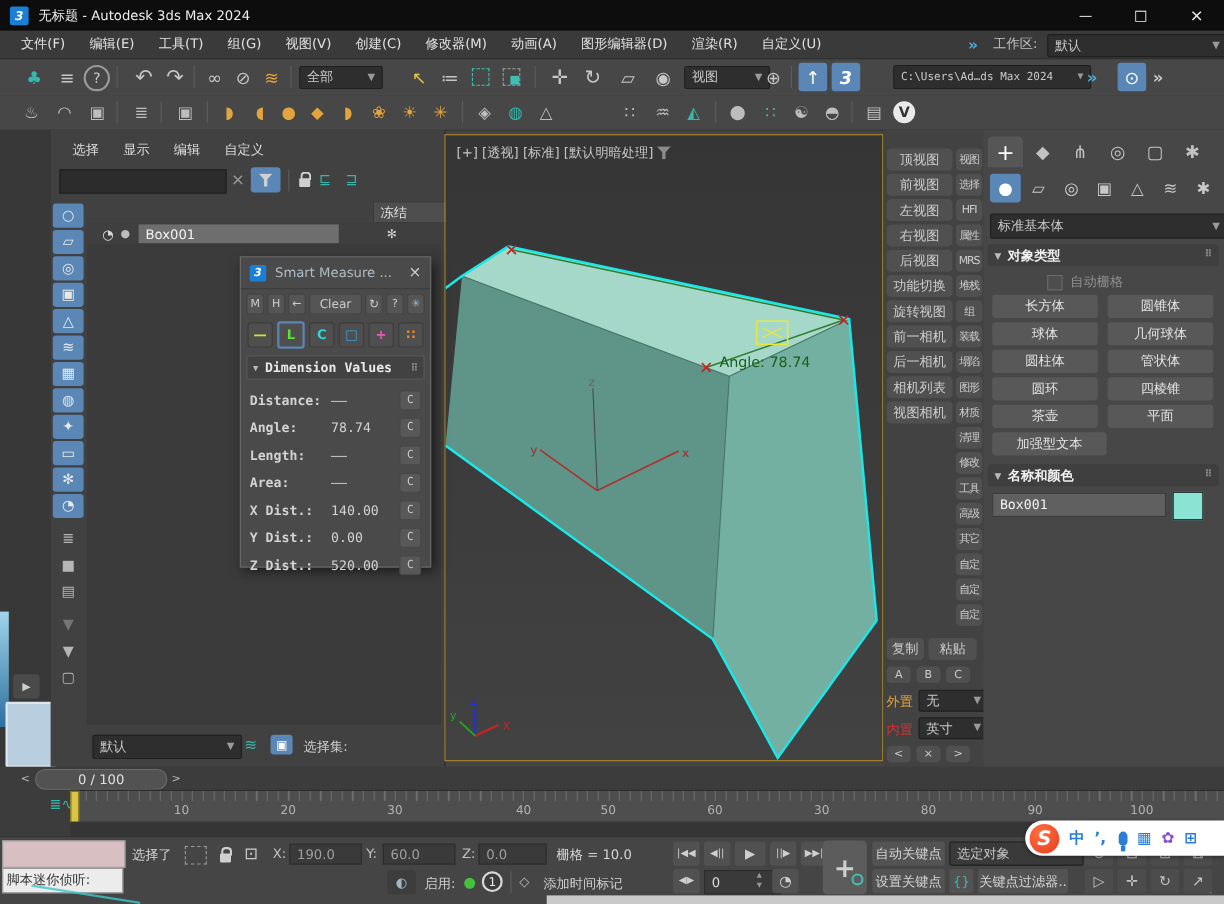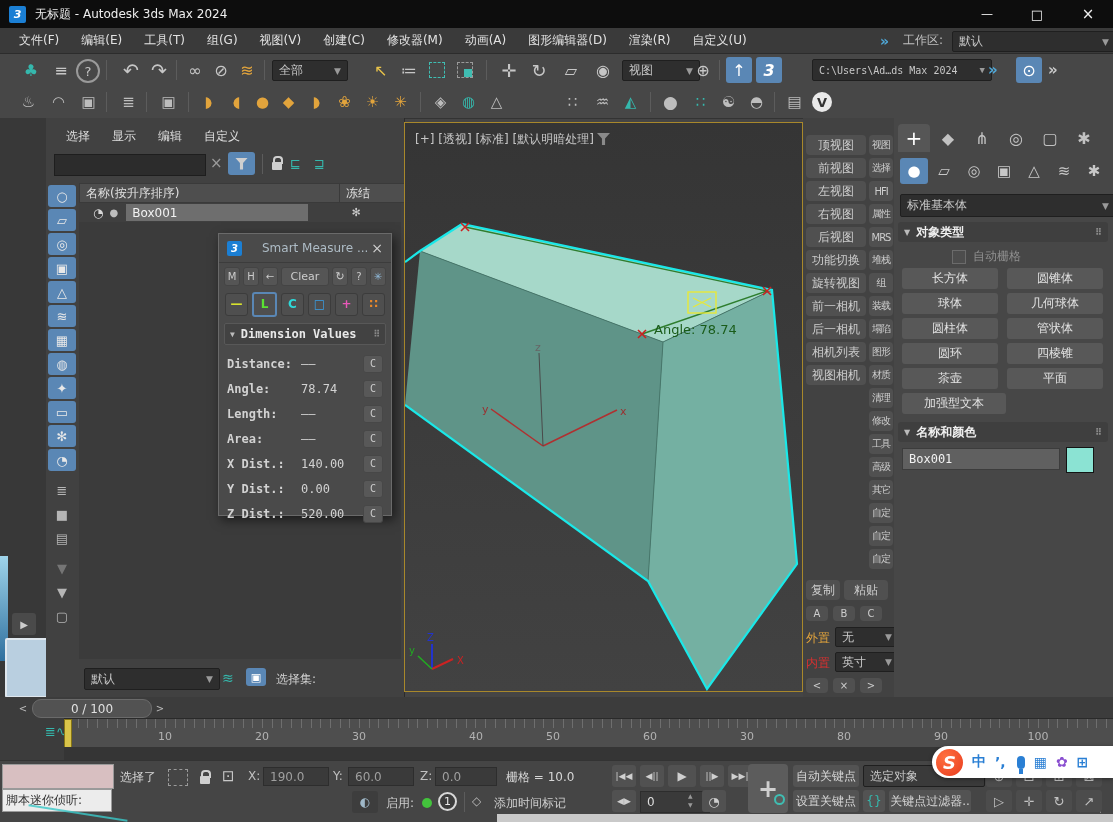--- a/index.html
+++ b/index.html
@@ -220,24 +220,20 @@
     <div class="fbtn abs ctr" style="left:182px;top:34px;width:27px;height:23px;">
         <span class="funnel"></span>
       </div>
     <span class="vd" style="left:216px;top:36px"></span>
     <div class="abs ctr" style="left:222px;top:33px;width:18px;height:24px;">
         <span class="lockb"></span>
       </div>
     <span class="abs tealc" style="left:244px;top:38px;font-size:13px;">⊑</span>
     <span class="abs tealc" style="left:268px;top:38px;font-size:13px;">⊒</span>
 
-    <div class="hdr abs flex" style="left:33px;top:65px;width:260px;height:18px;padding:0 6px;">
-      <span>名称(按升序排序)</span>
-      <span style="margin-left:auto;font-size:8px;color:#cfcfcf;">▲</span>
-    </div>
     <div class="hdr abs flex" style="left:293px;top:65px;width:62px;height:18px;padding:0 6px;">冻结</div>
 
     <div class="abs" style="left:33px;top:85px;width:322px;height:456px;background:#3b3b3b;"></div>
     <div class="abs flex" style="left:33px;top:85px;width:322px;height:19px;background:#3f3f3f;">
       <span style="margin-left:14px;color:#d8d8d8;font-size:12px;">◔</span>
       <span style="margin-left:6px;color:#bdbdbd;font-size:10px;">●</span>
       <span class="flex" style="margin-left:8px;width:176px;height:17px;background:#6e6e6e;color:#f2f2f2;padding-left:6px;">Box001</span>
       <span class="ctr" style="margin-left:28px;width:40px;color:#cfcfcf;font-size:11px;">✻</span>
     </div>
 
@@ -267,21 +263,21 @@
         <span class="arr">▼</span>
     </div>
     <span class="abs tealc" style="left:176px;top:552px;font-size:14px;">≋</span>
     <span class="abs" style="left:200px;top:550px;width:20px;height:18px;background:#5a87b5;border-radius:3px;color:#fff;display:flex;align-items:center;justify-content:center;font-size:11px;">▣</span>
     <span class="abs" style="left:230px;top:553px;color:#d0d0d0;">选择集:</span>
   </div>
 
   <div class="abs" id="measure">
     <div class="flex" style="height:28px;border-bottom:1px solid #3c3c3c;">
       <span class="ctr" style="width:15px;height:15px;margin-left:8px;background:#1b7fd4;border-radius:2px;color:#fff;font-size:10px;font-weight:bold;font-style:italic;">3</span>
-      <span style="margin-left:20px;color:#aebcc6;font-size:12px;">Smart Measure ...</span>
+      <span style="margin-left:8px;color:#aebcc6;font-size:12px;">Smart Measure ...</span>
       <span style="margin-left:auto;margin-right:8px;color:#cfcfcf;font-size:14px;">×</span>
     </div>
     <div class="flex" style="height:26px;padding:0 5px;gap:3px;">
       <span class="mbtn" style="width:17px;height:17px;font-size:10px;">M</span>
       <span class="mbtn" style="width:17px;height:17px;font-size:10px;">H</span>
       <span class="mbtn" style="width:17px;height:17px;font-size:10px;">←</span>
       <span class="mbtn" style="width:56px;height:17px;font-size:11px;">Clear</span>
       <span class="mbtn" style="width:17px;height:17px;font-size:11px;">↻</span>
       <span class="mbtn" style="width:17px;height:17px;font-size:10px;">?</span>
       <span class="mbtn" style="width:17px;height:17px;font-size:10px;color:#8fb8d8;">✳</span>

